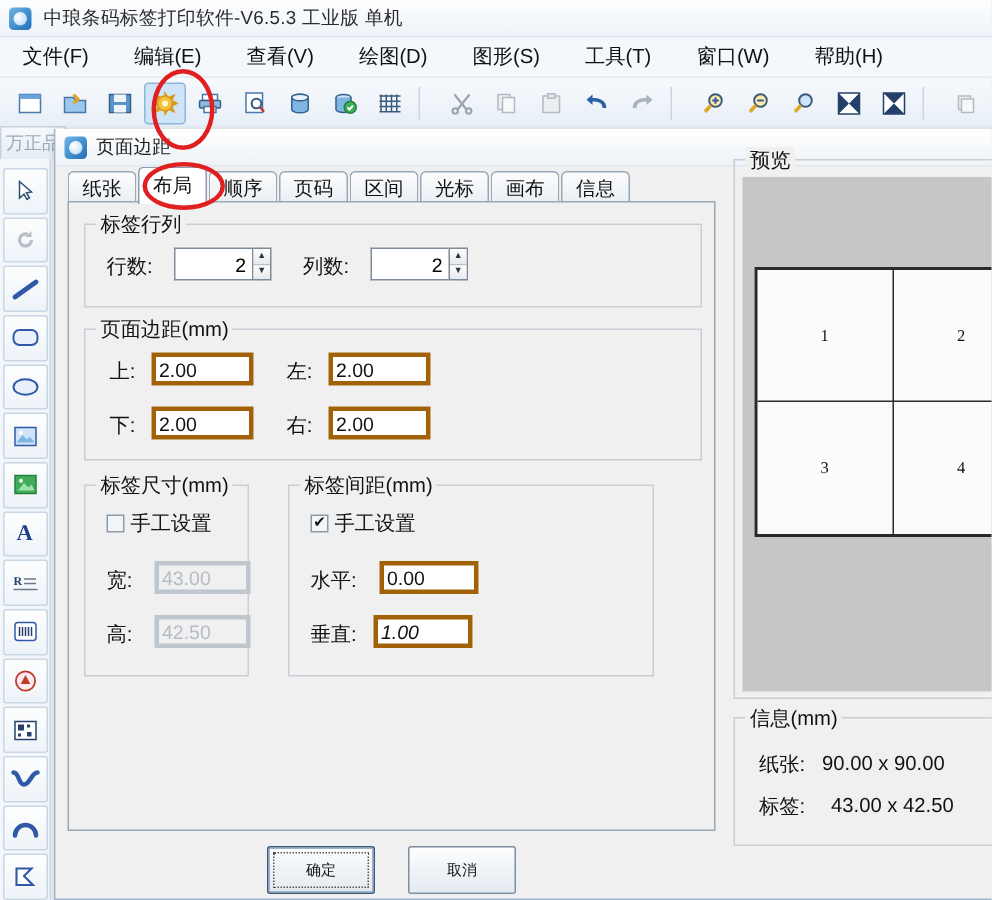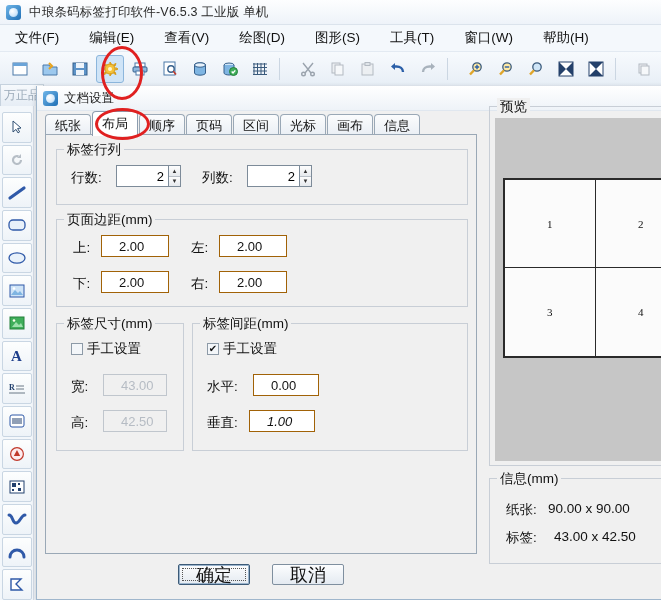--- a/index.html
+++ b/index.html
@@ -108,23 +108,23 @@
   }
   .group{
     position:absolute;border:1px solid #c8ced6;box-sizing:border-box;background:transparent;
   }
   .group-label{
     position:absolute;top:-9px;left:7px;background:#f0f0f0;padding:0 3px;
     font-size:13.5px;color:#111;white-space:nowrap;
   }
   .fld-label{position:absolute;font-size:13.5px;color:#111;}
   .txtbox{
-    position:absolute;height:22px;background:#fff;border:1px solid #a16207;
+    position:absolute;height:22px;background:#fff;border:3px solid #a16207;
     box-sizing:border-box;font-size:13px;color:#111;
-    display:flex;align-items:center;padding-left:17px;
+    display:flex;align-items:center;padding-left:2px;
   }
   .txtbox.dis{background:#f0f0f0;color:#b6bcc4;border-color:#c0c6cd;}
   .spin{position:absolute;height:22px;display:flex;box-sizing:border-box;}
   .spin .sv{
     flex:1;background:#fff;border:1px solid #7d8b99;border-right:none;
     display:flex;align-items:center;justify-content:flex-end;padding-right:4px;
     font-size:13px;box-sizing:border-box;
   }
   .spin .sb{
     width:13px;display:flex;flex-direction:column;border:1px solid #7d8b99;box-sizing:border-box;
@@ -162,24 +162,24 @@
   }
   .cell:nth-child(2),.cell:nth-child(4){border-right:none;}
   .cell:nth-child(3),.cell:nth-child(4){border-bottom:none;}
   .info-group{
     position:absolute;left:452px;top:392px;width:181px;height:86px;
     border:1px solid #c8ced6;box-sizing:border-box;
   }
   .info-row{position:absolute;font-size:13.5px;color:#111;white-space:nowrap;}
   .btnrow{position:absolute;left:0;top:478px;width:448px;display:flex;justify-content:center;gap:22px;}
   .dbtn{
-    width:72px;height:21px;background:linear-gradient(#fcfdfe,#e4eaf1);
+    width:72px;height:32px;background:linear-gradient(#fcfdfe,#e4eaf1);
     border:1px solid #7f8f9f;border-radius:2px;
     display:flex;align-items:center;justify-content:center;
-    font-size:18px;color:#111;box-sizing:border-box;position:relative;
+    font-size:10px;color:#111;box-sizing:border-box;position:relative;
   }
   .dbtn.default{border-color:#3c5a77;box-shadow:0 0 0 1px #9ab4cd inset;}
   .dbtn.default:after{
     content:"";position:absolute;left:3px;top:3px;right:3px;bottom:3px;
     border:1px dotted #555;
   }
   
   .anno{
     position:absolute;border:3px solid #e02020;border-radius:50%;
     pointer-events:none;z-index:50;box-sizing:border-box;
@@ -437,21 +437,21 @@
           <path d="M3 2h10l-5 5 6 6H3z" fill="#fff" stroke="#2f59a8" stroke-width="1.4"></path>
         </svg>
     </div>
   </div>
   <div class="corner-tab">万正品</div>
 
   <div class="dialog">
 
     <div class="dlg-title">
       <div class="dlg-icon"></div>
-      <div class="dlg-title-text">文档设置</div>
+      <div class="dlg-title-text">页面边距</div>
       <div class="dlg-close">✕</div>
     </div>
 
     <div class="tabstrip">
       <div class="tab">纸张</div>
       <div class="tab selected">布局</div>
       <div class="tab">顺序</div>
       <div class="tab">页码</div>
       <div class="tab">区间</div>
       <div class="tab">光标</div>
@@ -486,33 +486,33 @@
         <div class="fld-label" style="left:16px;top:19px;">上:</div>
         <div class="txtbox" style="left:44px;top:15px;width:68px;">2.00</div>
         <div class="fld-label" style="left:134px;top:19px;">左:</div>
         <div class="txtbox" style="left:162px;top:15px;width:68px;">2.00</div>
         <div class="fld-label" style="left:16px;top:55px;">下:</div>
         <div class="txtbox" style="left:44px;top:51px;width:68px;">2.00</div>
         <div class="fld-label" style="left:134px;top:55px;">右:</div>
         <div class="txtbox" style="left:162px;top:51px;width:68px;">2.00</div>
       </div>
 
-      <div class="group" style="left:10px;top:188px;width:128px;height:128px;">
+      <div class="group" style="left:10px;top:188px;width:110px;height:128px;">
         <div class="group-label">标签尺寸(mm)</div>
         <div class="chk" style="left:14px;top:16px;">
           <span class="box"></span>
           <span>手工设置</span>
         </div>
         <div class="fld-label" style="left:14px;top:54px;">宽:</div>
         <div class="txtbox dis" style="left:46px;top:50px;width:64px;">43.00</div>
         <div class="fld-label" style="left:14px;top:90px;">高:</div>
         <div class="txtbox dis" style="left:46px;top:86px;width:64px;">42.50</div>
       </div>
 
-      <div class="group" style="left:146px;top:188px;width:276px;height:128px;">
+      <div class="group" style="left:146px;top:188px;width:244px;height:128px;">
         <div class="group-label">标签间距(mm)</div>
         <div class="chk" style="left:14px;top:16px;">
           <span class="box">✔</span>
           <span>手工设置</span>
         </div>
         <div class="fld-label" style="left:14px;top:54px;">水平:</div>
         <div class="txtbox" style="left:60px;top:50px;width:66px;">0.00</div>
         <div class="fld-label" style="left:14px;top:90px;">垂直:</div>
         <div class="txtbox" style="left:56px;top:86px;width:66px;font-style:italic;">1.00</div>
       </div>

